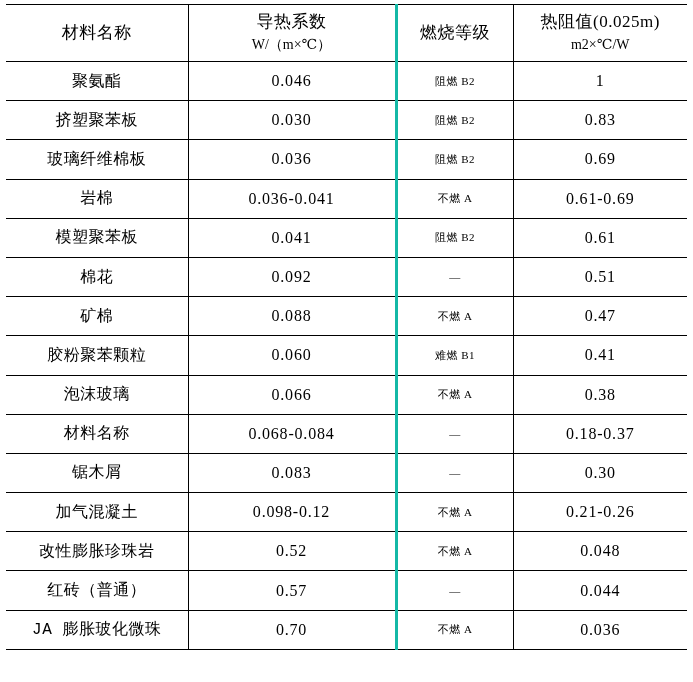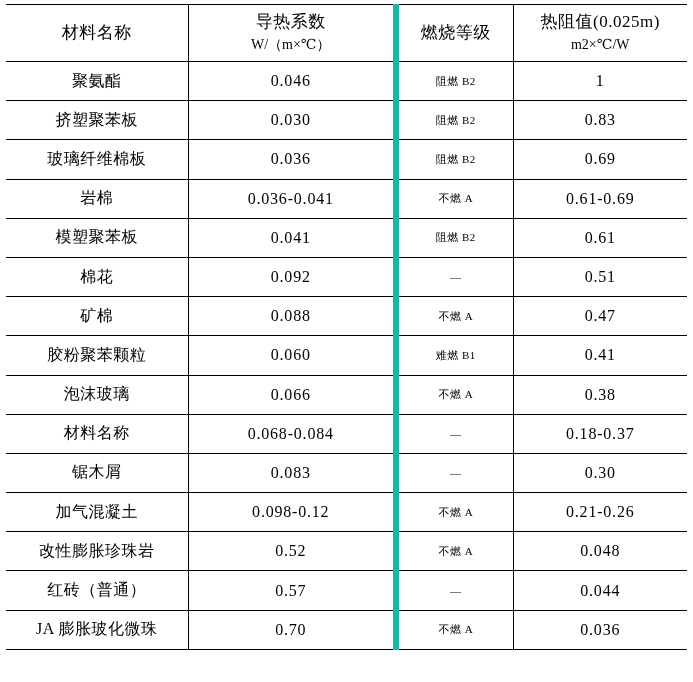--- a/index.html
+++ b/index.html
@@ -33,21 +33,21 @@
     border-right: none;
     text-align: center;
     vertical-align: middle;
     font-weight: normal;
     padding: 0;
   }
   
   table.material-table td.c0,
   table.material-table th.c0 { border-right: 1px solid #000; }
   table.material-table td.c1,
-  table.material-table th.c1 { border-right: 6px solid #14b8a6; }
+  table.material-table th.c1 { border-right: 3px solid #14b8a6; }
   table.material-table td.c2,
   table.material-table th.c2 { border-right: 1px solid #000; }
 
   col.col0 { width: 182px; }
   col.col1 { width: 208px; }
   col.col2 { width: 117px; }
   col.col3 { width: 174px; }
 
   thead th {
     height: 56px;
@@ -65,20 +65,21 @@
     font-family: "Liberation Serif", "DejaVu Serif", serif;
     margin-top: 2px;
   }
   tbody td {
     height: 38.2px;
     font-size: 16px;
   }
   tbody td.c0 {
     font-size: 16px;
     letter-spacing: 0.5px;
+    font-family: Liberation Mono, monospace;
   }
   tbody td.c1, tbody td.c3 {
     font-family: "Liberation Serif", "DejaVu Serif", serif;
     font-size: 16px;
     letter-spacing: 0.8px;
   }
   tbody td.c2 {
     font-size: 11px;
     letter-spacing: 0.5px;
   }

